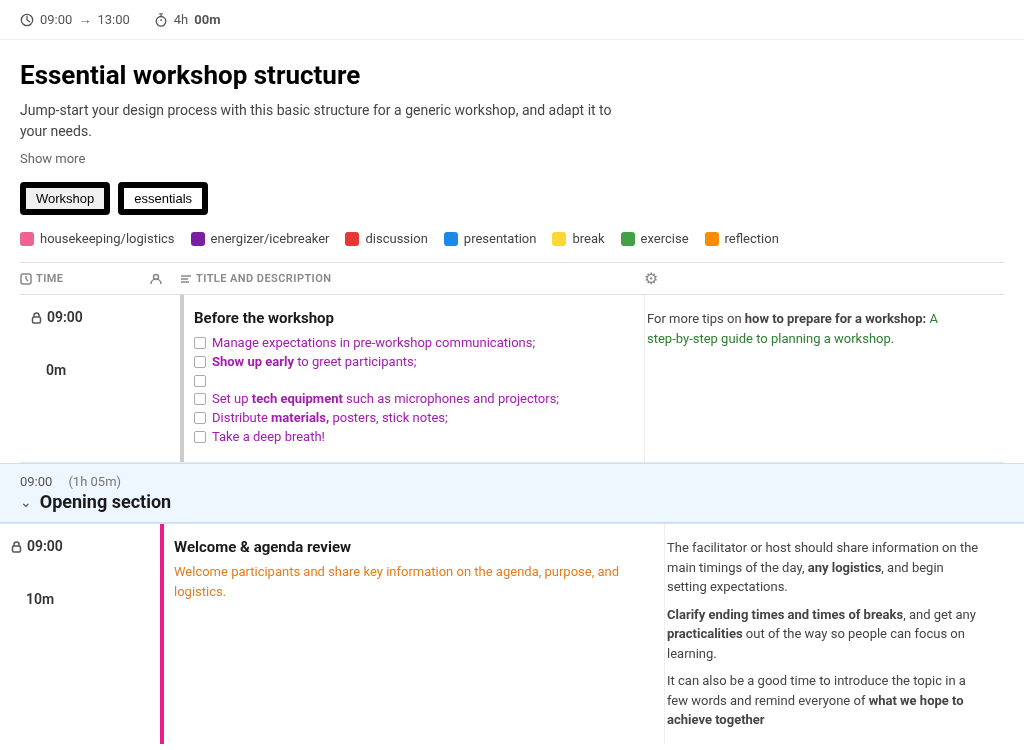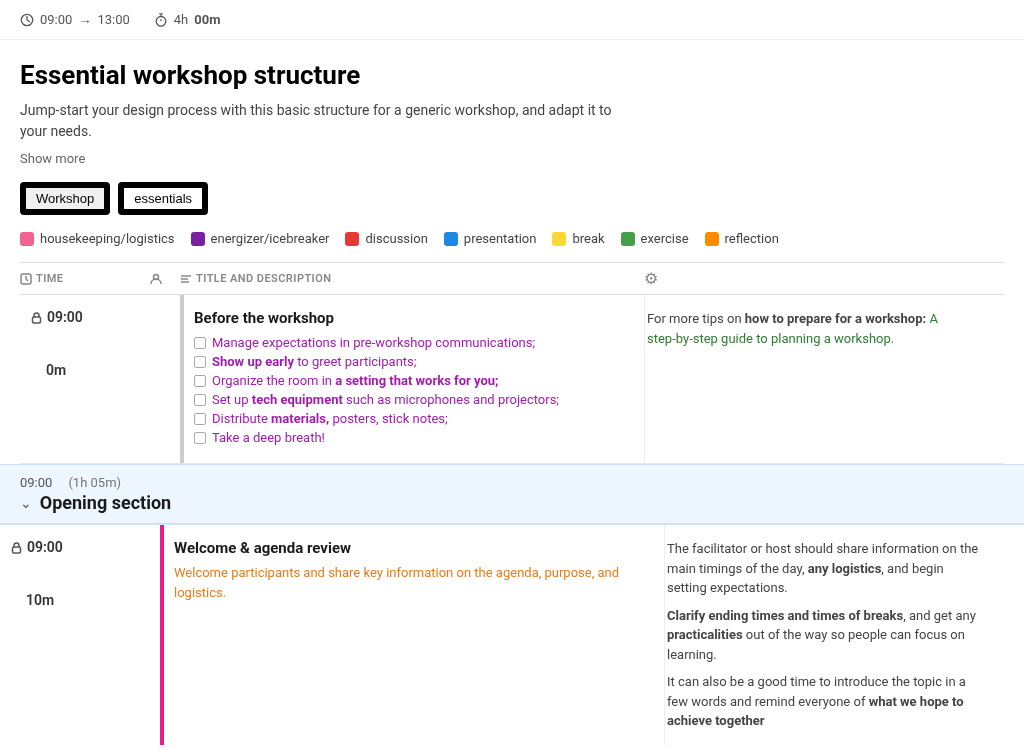--- a/index.html
+++ b/index.html
@@ -412,21 +412,20 @@
         <div class="checklist-item">
           <div class="checkbox-icon"></div>
           <span>Manage expectations in pre-workshop communications;</span>
         </div>
         <div class="checklist-item">
           <div class="checkbox-icon"></div>
           <span><strong>Show up early</strong> to greet participants;</span>
         </div>
         <div class="checklist-item">
           <div class="checkbox-icon"></div>
-          <span>Organize the room in <strong>a setting that works for you;</strong></span>
         </div>
         <div class="checklist-item">
           <div class="checkbox-icon"></div>
           <span>Set up <strong>tech equipment</strong> such as microphones and projectors;</span>
         </div>
         <div class="checklist-item">
           <div class="checkbox-icon"></div>
           <span>Distribute <strong>materials,</strong> posters, stick notes;</span>
         </div>
         <div class="checklist-item">

